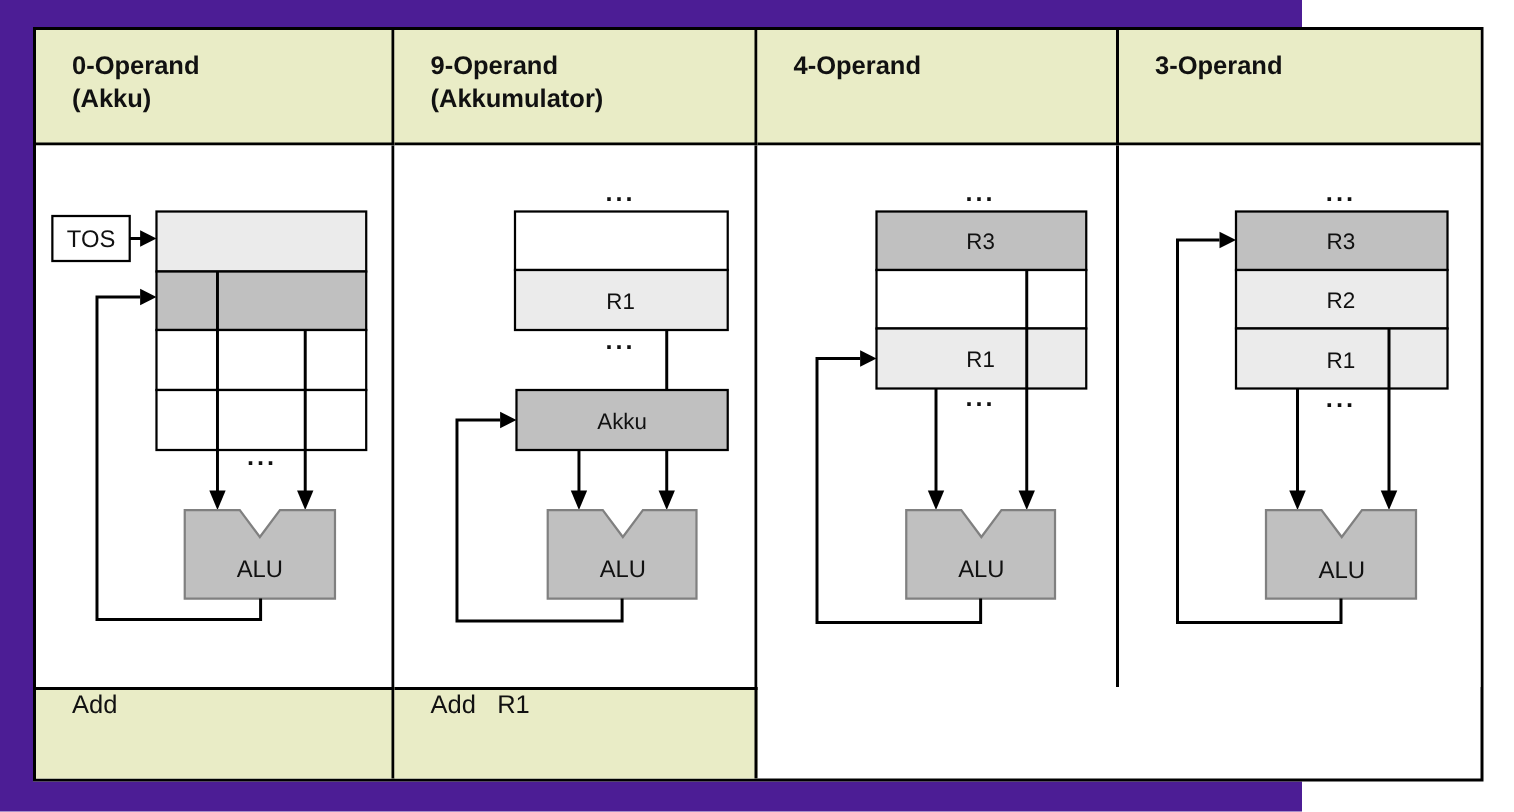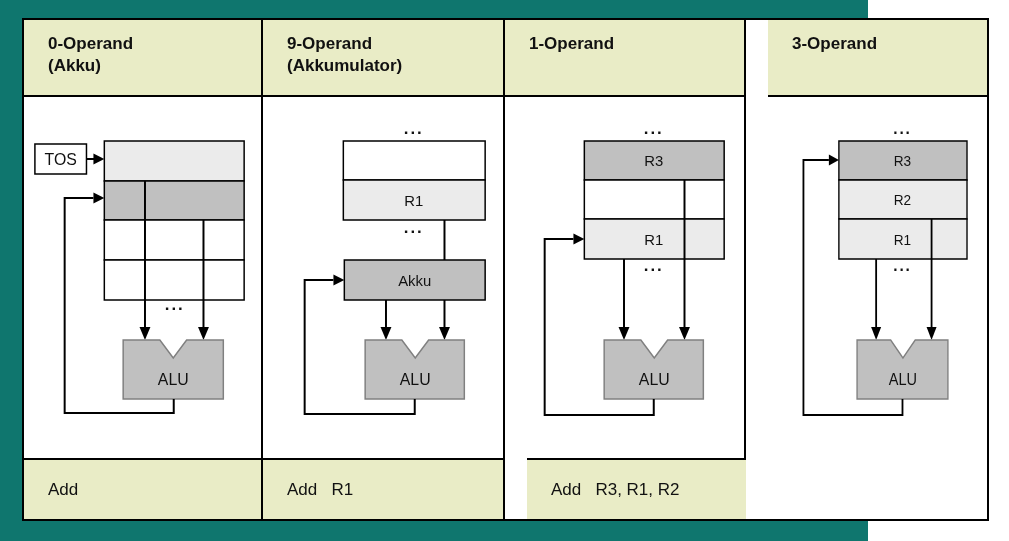--- a/index.html
+++ b/index.html
@@ -3,47 +3,47 @@
 <meta charset="utf-8">
 <style>
   * { box-sizing: border-box; margin: 0; padding: 0; }
   html, body { background: #ffffff; }
   body {
     width: 1009px; height: 541px;
     font-family: "Liberation Sans", sans-serif;
     color: #111111;
     overflow: hidden;
   }
-  .canvas { position: relative; width: 868px; height: 541px; background: #0f766e; }
+  .canvas { position: relative; width: 868px; height: 541px; background: #4c1d95; }
 
   .isa-table {
     position: absolute; left: 22px; top: 18px;
     border: 2px solid #000000;
     display: grid;
     grid-template-columns: 239px 242px 241px 241px;
     grid-template-rows: 77px 361px 61px;
     background: #ffffff;
   }
   .cell { border-right: 2px solid #000000; }
-  .cell.last { border-right: none; margin-left: 22px; }
+  .cell.last { border-right: none; }
 
   .header-cell {
     background: #e9ecc6;
     border-bottom: 2px solid #000000;
     font-weight: bold; font-size: 17px; line-height: 22px;
     padding: 13px 8px 0 24px;
   }
   .diagram-cell { background: #ffffff; position: relative; }
   .diagram-cell svg { display: block; width: 100%; height: 100%; }
 
   .footer-cell {
     background: #e9ecc6;
     border-top: 2px solid #000000;
     font-size: 17px;
-    display: flex; align-items: center;
+    display: flex; align-items: flex-start;
     padding-left: 24px;
     white-space: pre;
   }
 
   svg text { font-family: "Liberation Sans", sans-serif; fill: #111111; }
   .reg-label  { font-size: 15px; text-anchor: middle; }
   .alu-label  { font-size: 16px; text-anchor: middle; }
   .tos-label  { font-size: 16px; text-anchor: middle; }
   .dots { font-size: 17px; font-weight: bold; text-anchor: middle; letter-spacing: 2px; }
 
@@ -60,21 +60,21 @@
 
     <div class="cell header-cell">
       <div>0-Operand</div>
       <div>(Akku)</div>
     </div>
     <div class="cell header-cell">
       <div>9-Operand</div>
       <div>(Akkumulator)</div>
     </div>
     <div class="cell header-cell">
-      <div>1-Operand</div>
+      <div>4-Operand</div>
       <div></div>
     </div>
     <div class="cell header-cell last">
       <div>3-Operand</div>
       <div></div>
     </div>
 
     <div class="cell diagram-cell">
       <svg viewBox="0 0 239 361" preserveAspectRatio="none">
 
@@ -175,18 +175,15 @@
         <polygon class="head" points="78,63 67,57.5 67,68.5"></polygon>
       </svg>
     </div>
 
     <div class="cell footer-cell">
       <span>Add</span>
     </div>
     <div class="cell footer-cell">
       <span>Add   R1</span>
     </div>
-    <div class="cell footer-cell last">
-      <span>Add   R3, R1, R2</span>
-    </div>
 
   </div>
 </div>
 
 </body></html>

